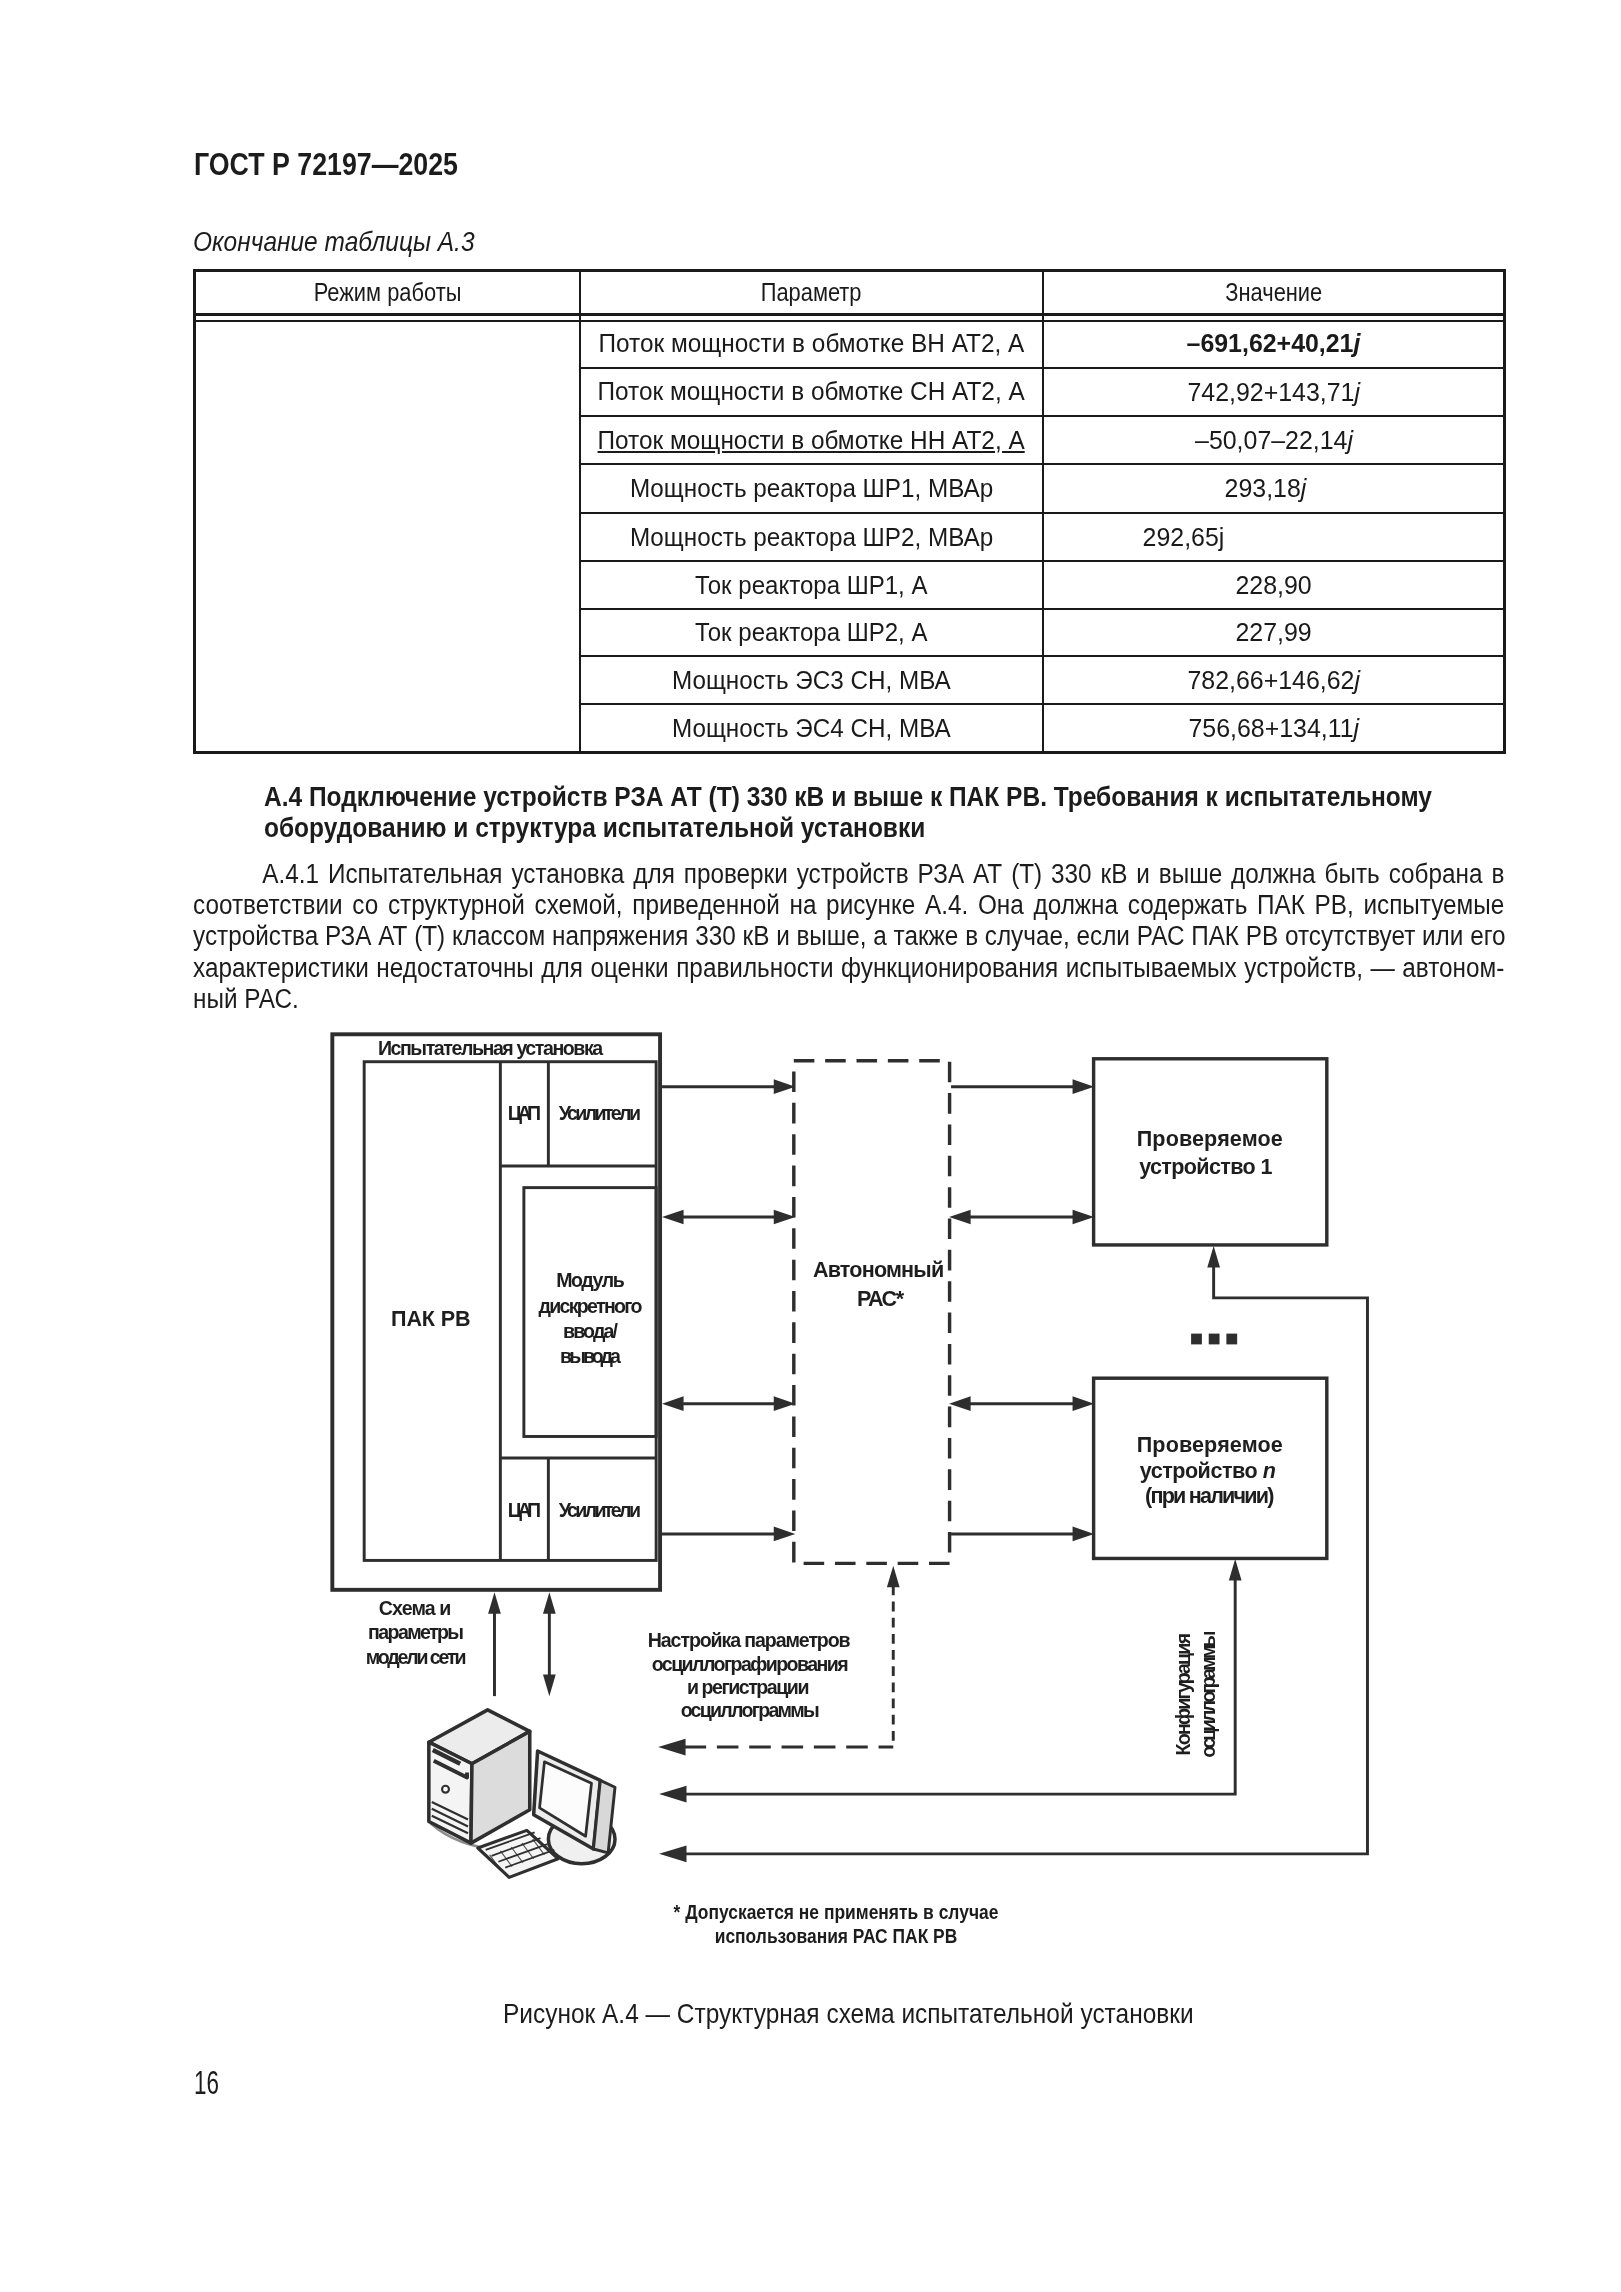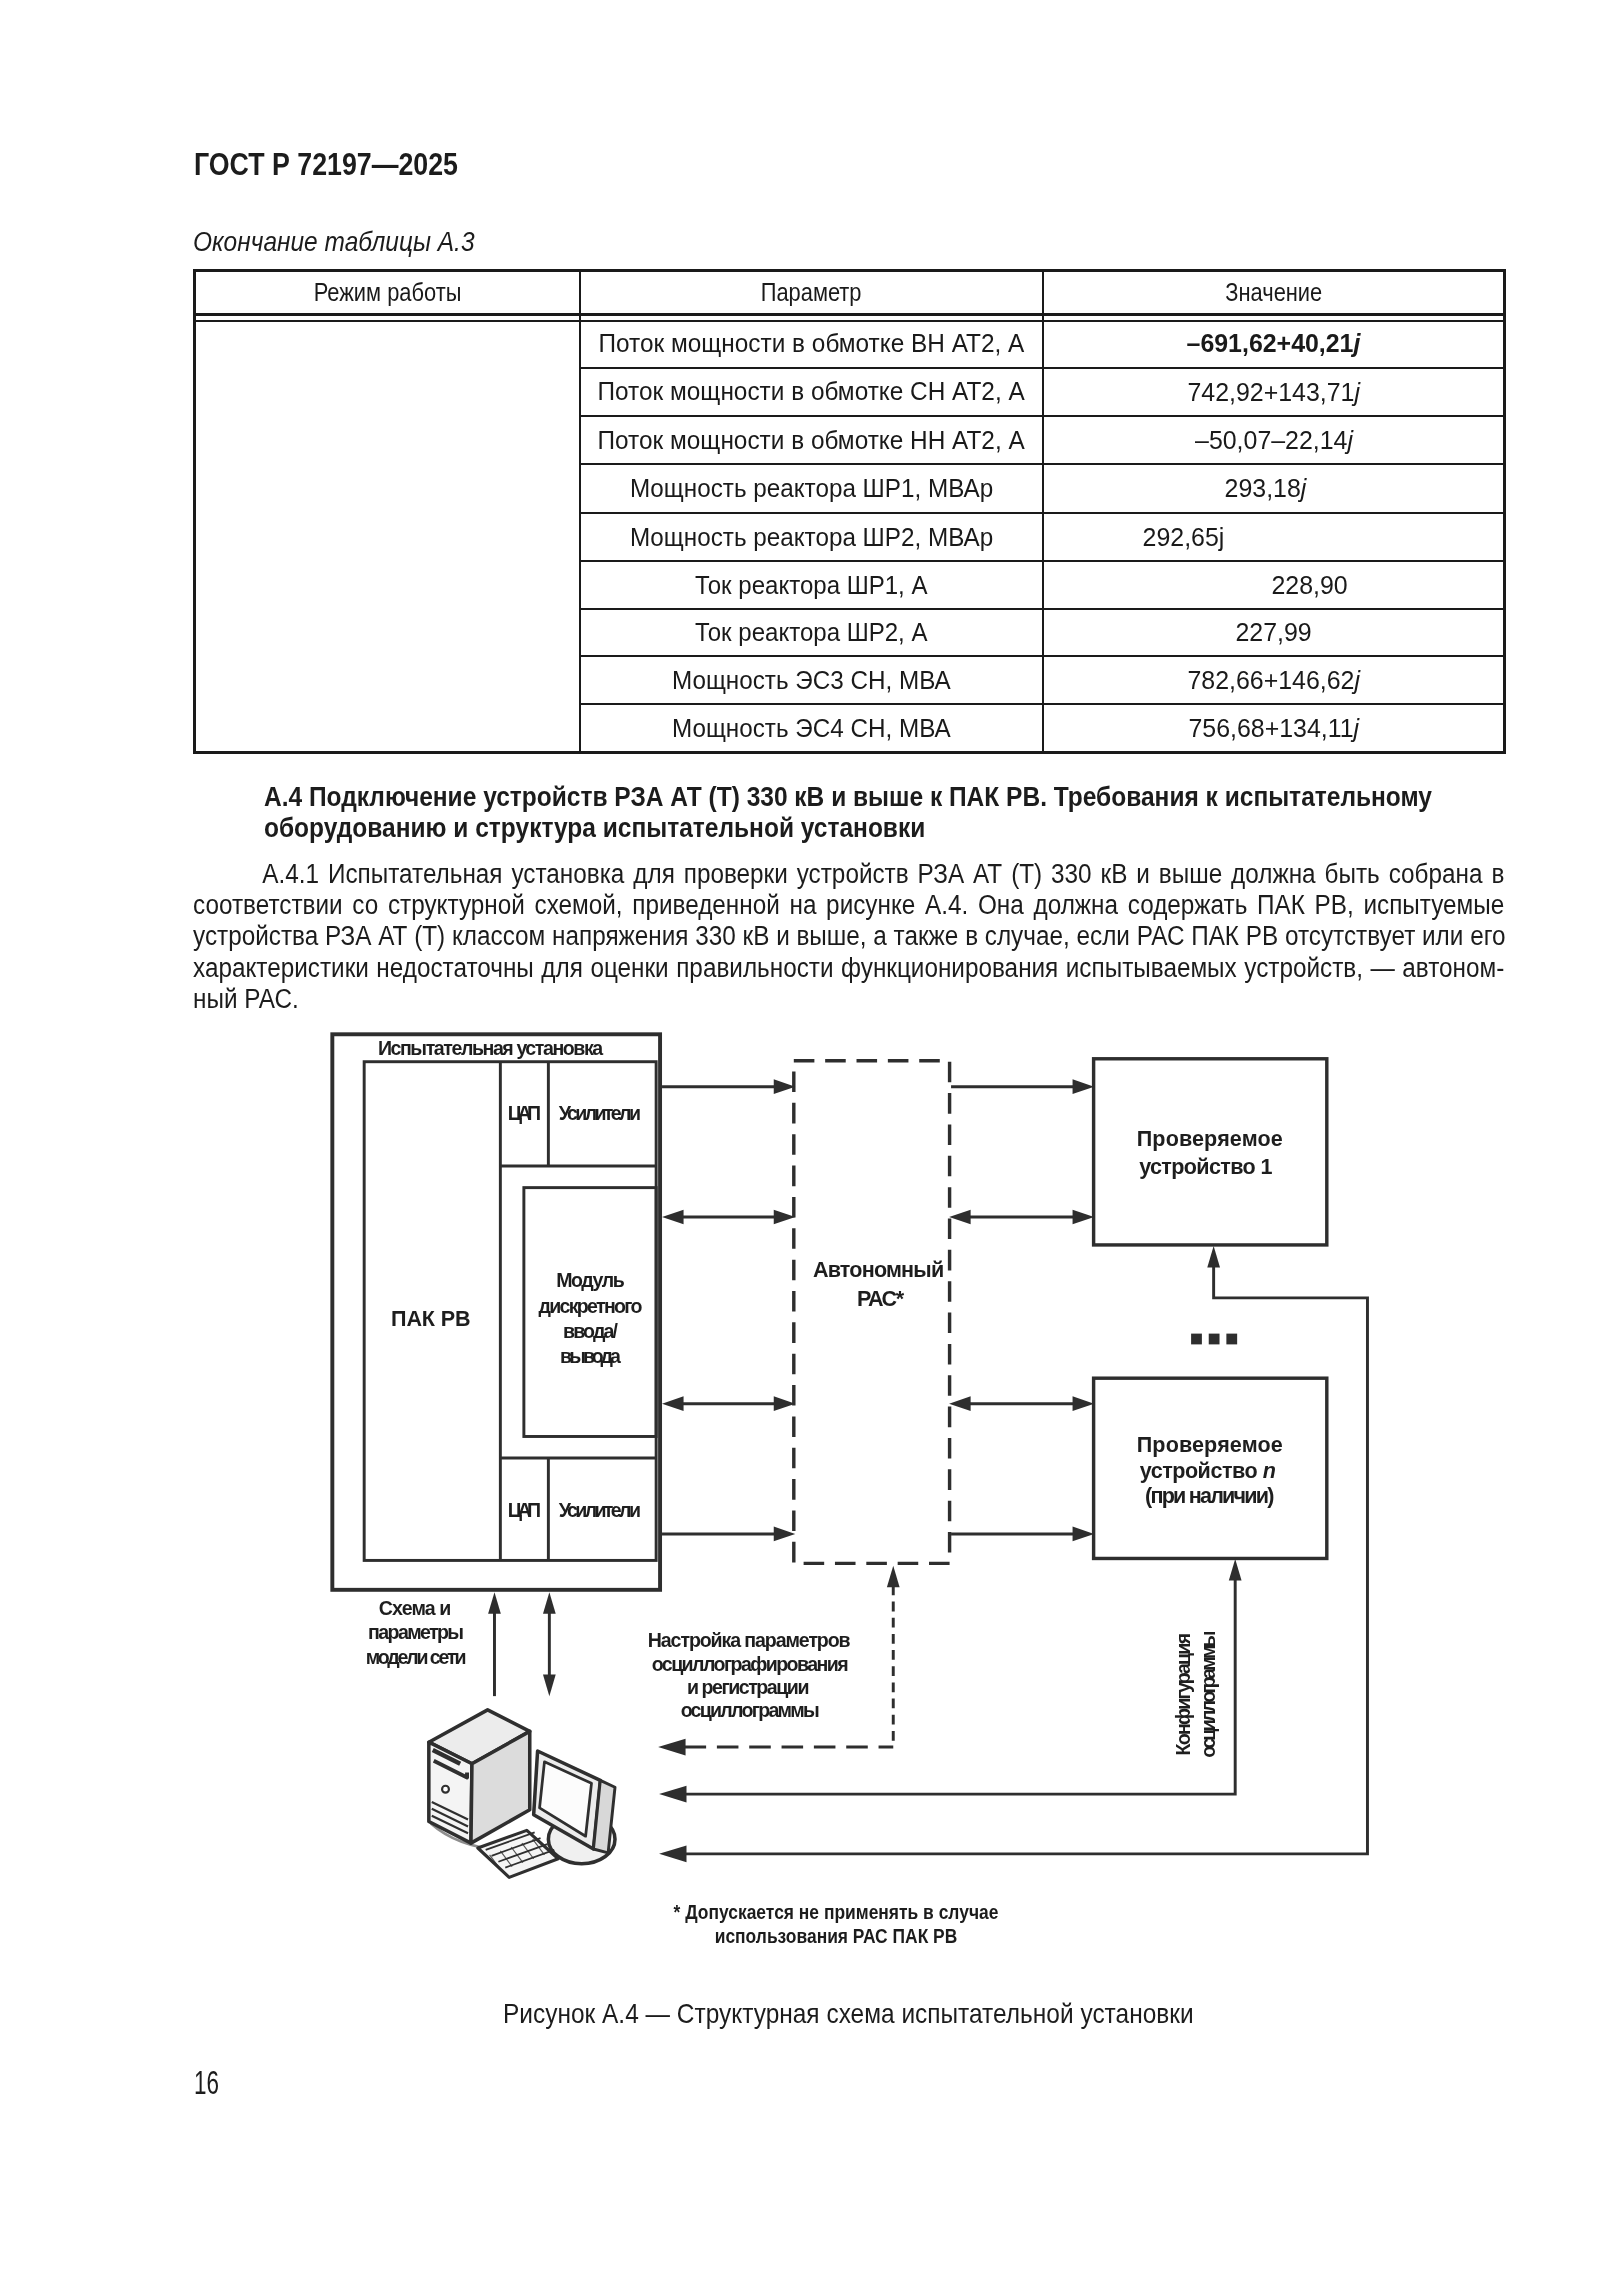--- a/index.html
+++ b/index.html
@@ -48,21 +48,21 @@
 <div class="cell s82" style="left:1044px;top:272px;width:459px;height:41px;">
     <span>Значение</span>
   </div>
 
 <div class="cell s92" style="left:581px;top:321px;width:461px;height:45px;border-radius:21px;">
     <span>Поток мощности в обмотке ВН АТ2, А</span>
   </div>
 <div class="cell s92" style="left:581px;top:369px;width:461px;height:44px;">
     <span>Поток мощности в обмотке СН АТ2, А</span>
   </div>
-<div class="cell s92" style="left:581px;top:417px;width:461px;height:46px;">
+<div class="cell s92" style="left:581px;top:417px;width:461px;height:46px;text-decoration:underline;">
     <span>Поток мощности в обмотке НН АТ2, А</span>
   </div>
 <div class="cell s915" style="left:581px;top:465px;width:461px;height:47px;">
     <span>Мощность реактора ШР1, МВАр</span>
   </div>
 <div class="cell s915" style="left:581px;top:514px;width:461px;height:46px;">
     <span>Мощность реактора ШР2, МВАр</span>
   </div>
 <div class="cell s90" style="left:581px;top:562px;width:461px;height:46px;">
     <span>Ток реактора ШР1, А</span>
@@ -85,21 +85,21 @@
   </div>
 <div class="cell s94" style="left:1044px;top:417px;width:459px;height:46px;">
     <span>–50,07–22,14<i>j</i></span>
   </div>
 <div class="cell s94" style="left:1044px;top:465px;width:442px;height:47px;">
     <span>293,18<i>j</i></span>
   </div>
 <div class="cell s94" style="left:996px;top:514px;width:375px;height:46px;">
     <span>292,65j</span>
   </div>
-<div class="cell s94" style="left:1044px;top:562px;width:459px;height:46px;padding-left:36px;">
+<div class="cell s94" style="left:1044px;top:562px;width:459px;height:46px;">
     <span>228,90</span>
   </div>
 <div class="cell s94" style="left:1044px;top:610px;width:459px;height:45px;">
     <span>227,99</span>
   </div>
 <div class="cell s94" style="left:1044px;top:657px;width:459px;height:46px;">
     <span>782,66+146,62<i>j</i></span>
   </div>
 <div class="cell s94" style="left:1044px;top:705px;width:459px;height:46px;">
     <span>756,68+134,11<i>j</i></span>

